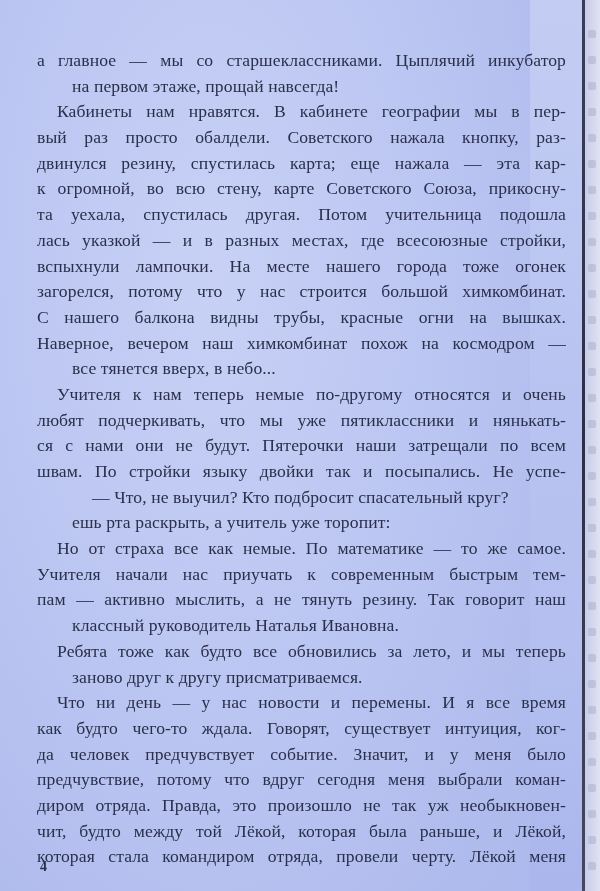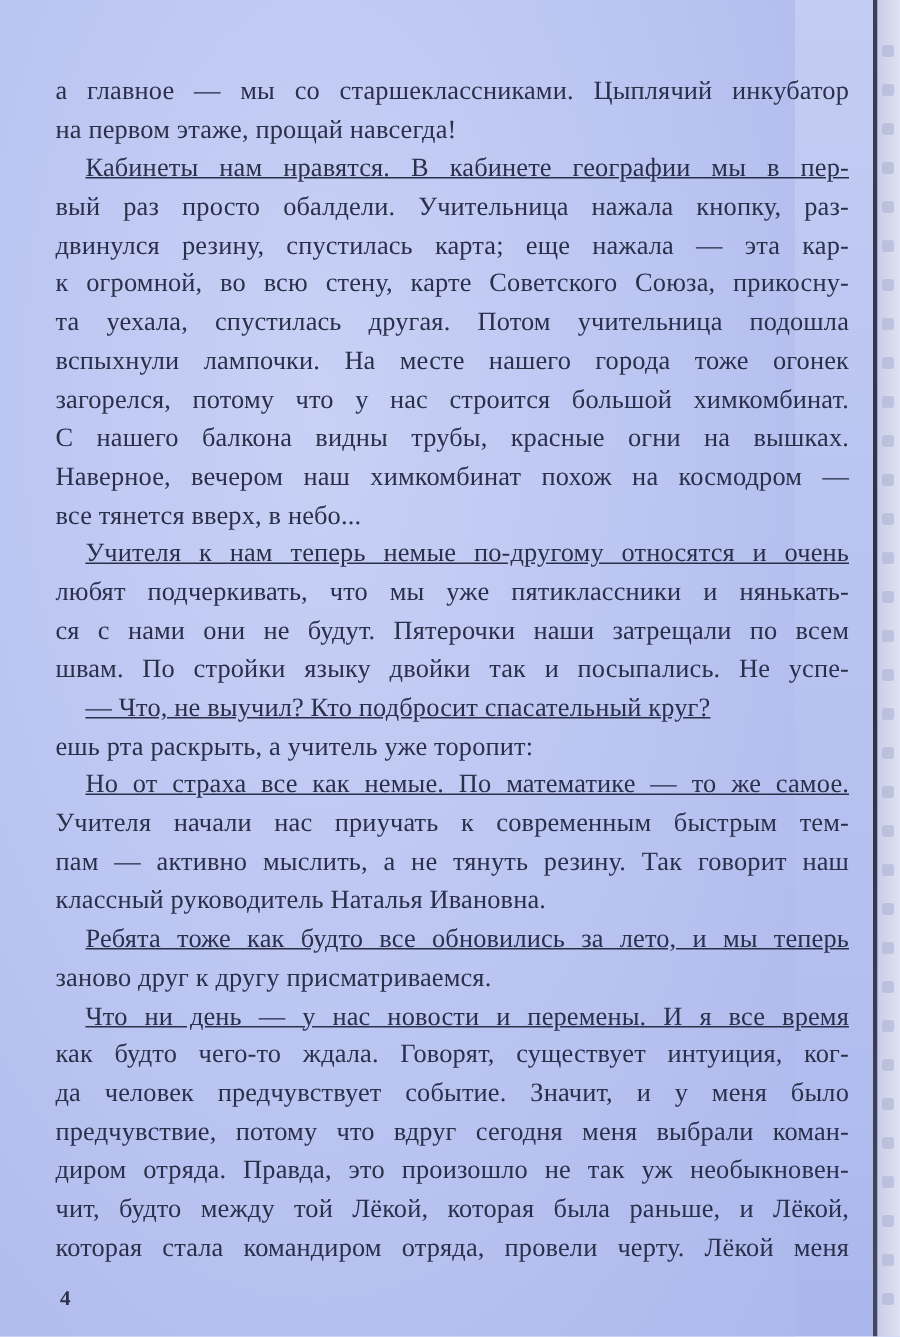--- a/index.html
+++ b/index.html
@@ -12,22 +12,22 @@
   .page {
     position: absolute; left: 0; top: 0; width: 506px; height: 891px;
     background: radial-gradient(ellipse at 40% 30%, #c8d1f5 0%, #b8c3f1 60%, #adb8ec 100%);
     padding-left: 24px;
   }
   .text {
     position: absolute; left: 37px; top: 48px; width: 529px;
     font-size: 17.6px; line-height: 25.7px; letter-spacing: 0.1px;
   }
   .line { display: block; white-space: nowrap; text-align: justify; text-align-last: justify; height: 25.7px; }
-  .line.last { text-align-last: left; }
-  .line.indent { padding-left: 20px; text-decoration: underline; }
+  .line.last { text-align-last: left; margin-left: 35px; }
+  .line.indent { padding-left: 20px; }
   .page-number {
     position: absolute; left: 40px; top: 859px; font-size: 14px; font-weight: bold; color: #2a2f4a;
   }
   .gutter {
     position: absolute; left: 582px; top: 0; width: 3px; height: 891px;
     background: linear-gradient(180deg, #3a3e5a, #2c2f45 50%, #45485f);
   }
   .next-page {
     position: absolute; left: 585px; top: 0; width: 15px; height: 891px;
     background: linear-gradient(90deg, #c9cde8, #dfe2f2);
@@ -37,24 +37,25 @@
   }
 </style>
 </head>
 <body>
 
 <div class="page">
   <div class="text" id="text-block">
       <span class="line">а главное — мы со старшеклассниками. Цыплячий инкубатор</span>
       <span class="line last">на первом этаже, прощай навсегда!</span>
       <span class="line indent">Кабинеты нам нравятся. В кабинете географии мы в пер-</span>
-      <span class="line">вый раз просто обалдели. Учительница нажала кнопку, раз-</span>
+      <span class="line">вый раз просто обалдели. Советского нажала кнопку, раз-</span>
       <span class="line">двинулся резину, спустилась карта; еще нажала — эта кар-</span>
       <span class="line">к огромной, во всю стену, карте Советского Союза, прикосну-</span>
       <span class="line">та уехала, спустилась другая. Потом учительница подошла</span>
+      <span class="line">лась указкой — и в разных местах, где всесоюзные стройки,</span>
       <span class="line">вспыхнули лампочки. На месте нашего города тоже огонек</span>
       <span class="line">загорелся, потому что у нас строится большой химкомбинат.</span>
       <span class="line">С нашего балкона видны трубы, красные огни на вышках.</span>
       <span class="line">Наверное, вечером наш химкомбинат похож на космодром —</span>
       <span class="line last">все тянется вверх, в небо...</span>
       <span class="line indent">Учителя к нам теперь немые по-другому относятся и очень</span>
       <span class="line">любят подчеркивать, что мы уже пятиклассники и нянькать-</span>
       <span class="line">ся с нами они не будут. Пятерочки наши затрещали по всем</span>
       <span class="line">швам. По стройки языку двойки так и посыпались. Не успе-</span>
       <span class="line indent last">— Что, не выучил? Кто подбросит спасательный круг?</span>

